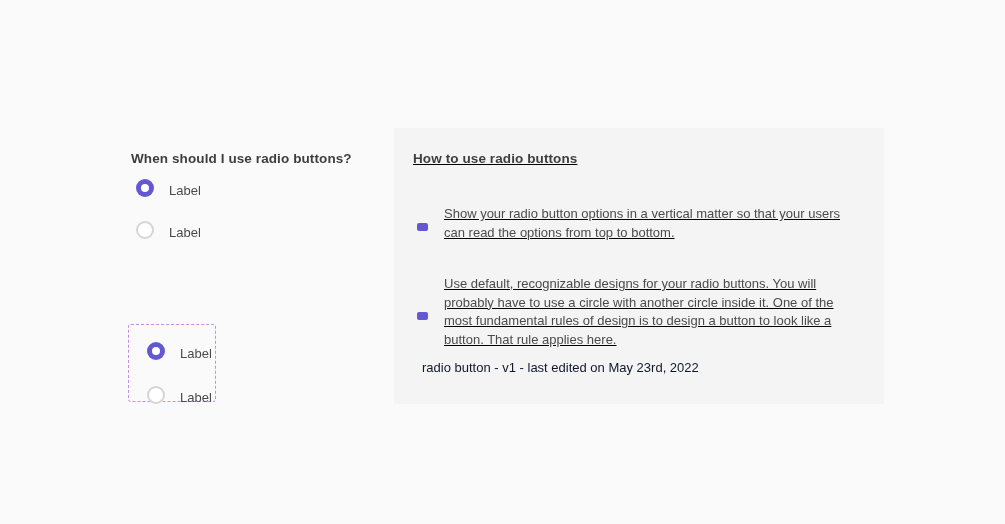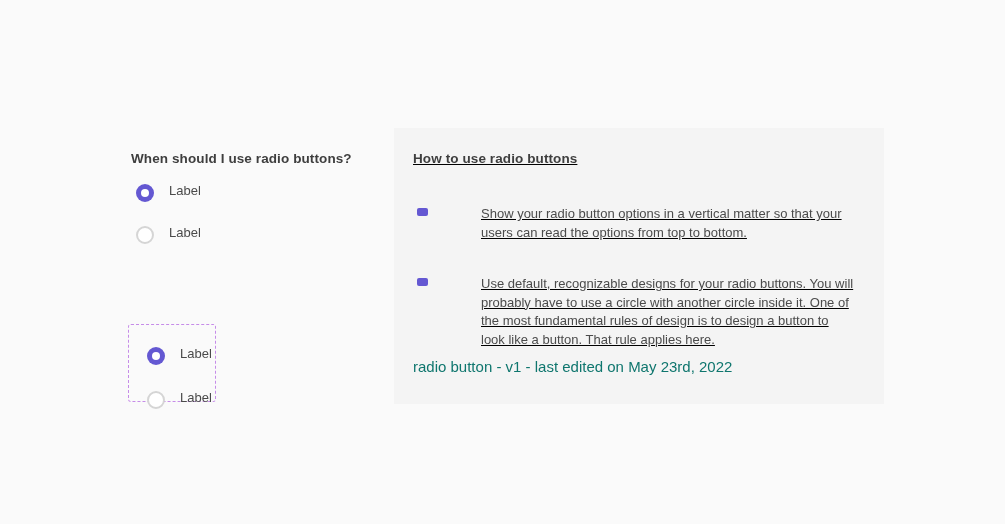--- a/index.html
+++ b/index.html
@@ -25,21 +25,21 @@
     font-size: 13.5px; font-weight: 700;
     color: #3e3e3e;
     letter-spacing: 0.1px;
   }
   .radio-group {
     position: absolute;
     left: 124px; top: 167px;
     display: flex; flex-direction: column; gap: 11px;
   }
   .radio-row {
-    display: flex; align-items: flex-end;
+    display: flex; align-items: flex-start;
     cursor: default;
   }
   .radio {
     width: 18px; height: 18px;
     border-radius: 50%;
     background: #ffffff;
     border: 2px solid #d5d5d5;
     display: flex; align-items: center; justify-content: center;
     flex: 0 0 auto;
   }
@@ -79,43 +79,42 @@
     text-decoration: underline;
   }
   .panel-heading {
     font-size: 13.5px; font-weight: 700;
     color: #3e3e3e;
     letter-spacing: 0.1px;
   }
   .bullet-list { margin-top: 23px; }
   .bullet {
     display: flex;
-    align-items: flex-start;
+    align-items: center;
     margin-bottom: 17px;
-    gap: 37px;
   }
   .dash {
     width: 11px; height: 3px;
     border-radius: 2px;
     background: var(--accent);
     flex: 0 0 auto;
     margin-top: 7px;
   }
   .bullet-text {
     margin-left: 12px;
     font-size: 13px;
     line-height: 18.5px;
     color: #4b4b4b;
     max-width: 440px;
   }
   .panel-footer {
     position: absolute;
-    left: 15px; bottom: 25px;
-    font-size: 15px;
-    color: #0f766e;
+    left: 24px; bottom: 25px;
+    font-size: 13px;
+    color: #0f172a;
   }
 </style>
 </head>
 <body>
 
 <div class="canvas">
 
   <h2 class="question-heading">When should I use radio buttons?</h2>
 
   <div class="radio-group">

